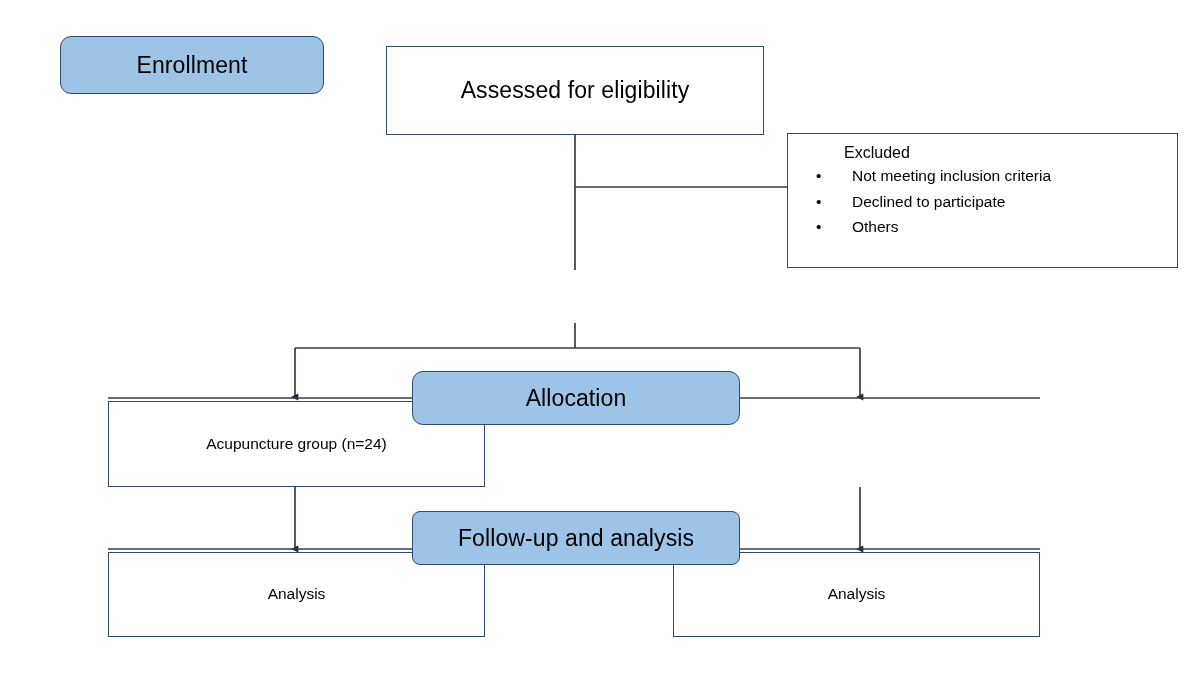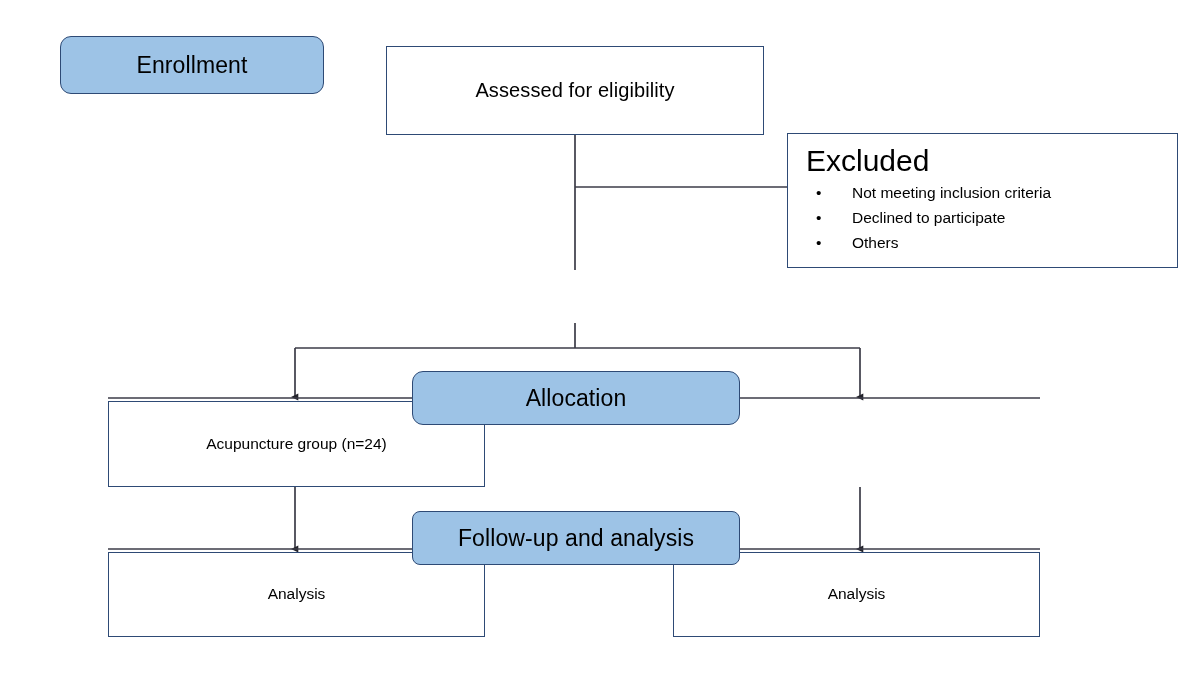--- a/index.html
+++ b/index.html
@@ -30,21 +30,21 @@
     position: absolute;
     box-sizing: border-box;
     background: #ffffff;
     border: 1.6px solid #2e4a75;
     display: flex;
     align-items: center;
     justify-content: center;
     text-align: center;
   }
   .node-title {
-    font-size: 20px;
+    font-size: 23px;
     line-height: 1.25;
     letter-spacing: 0.1px;
   }
   .node-small {
     font-size: 15.5px;
     line-height: 1.3;
     text-align: center;
   }
   .badge {
     position: absolute;
@@ -63,23 +63,24 @@
   .excluded {
     position: absolute;
     box-sizing: border-box;
     background: #ffffff;
     border: 1.6px solid #2e4a75;
     display: block;
     padding: 10px 0 0 18px;
     text-align: left;
   }
   .excluded-title {
-    font-size: 30px;
+    font-size: 16px;
     line-height: 1.15;
     margin-bottom: 1px;
+    margin-left: 38px;
   }
   .excl-list {
     list-style: none;
     margin: 0;
     padding: 0;
   }
   .excl-item {
     font-size: 15.5px;
     line-height: 1.62;
     position: relative;

